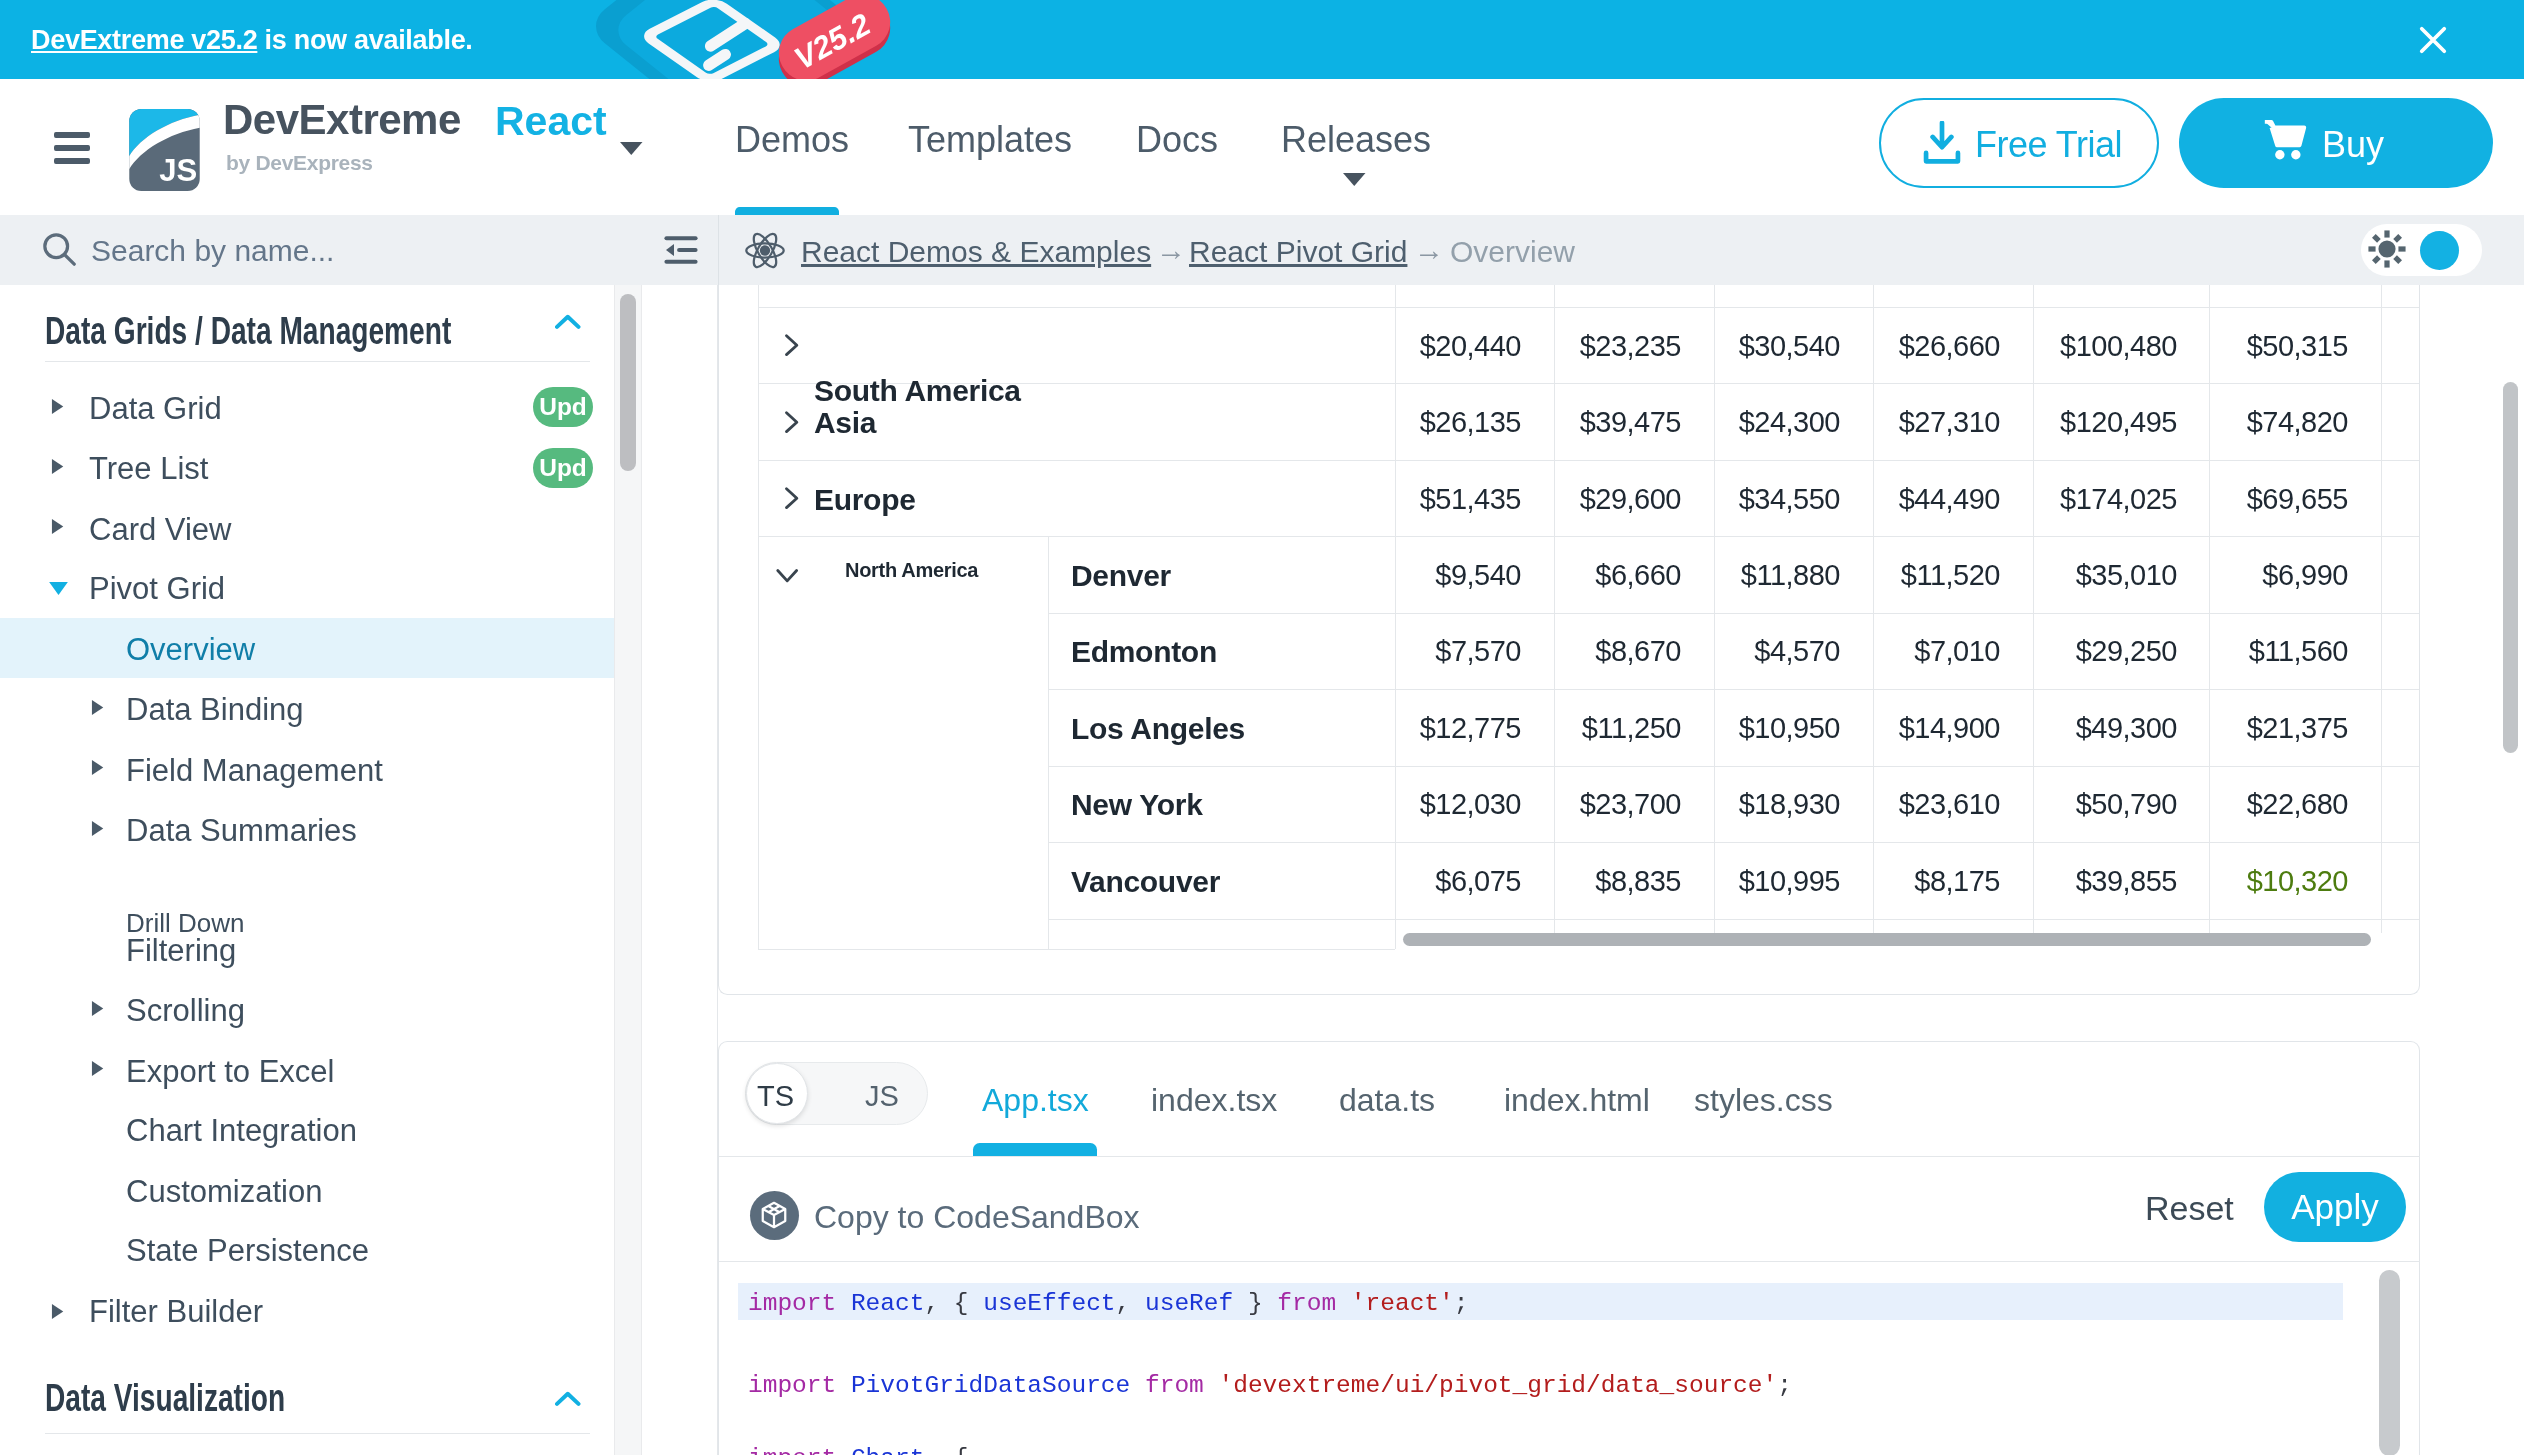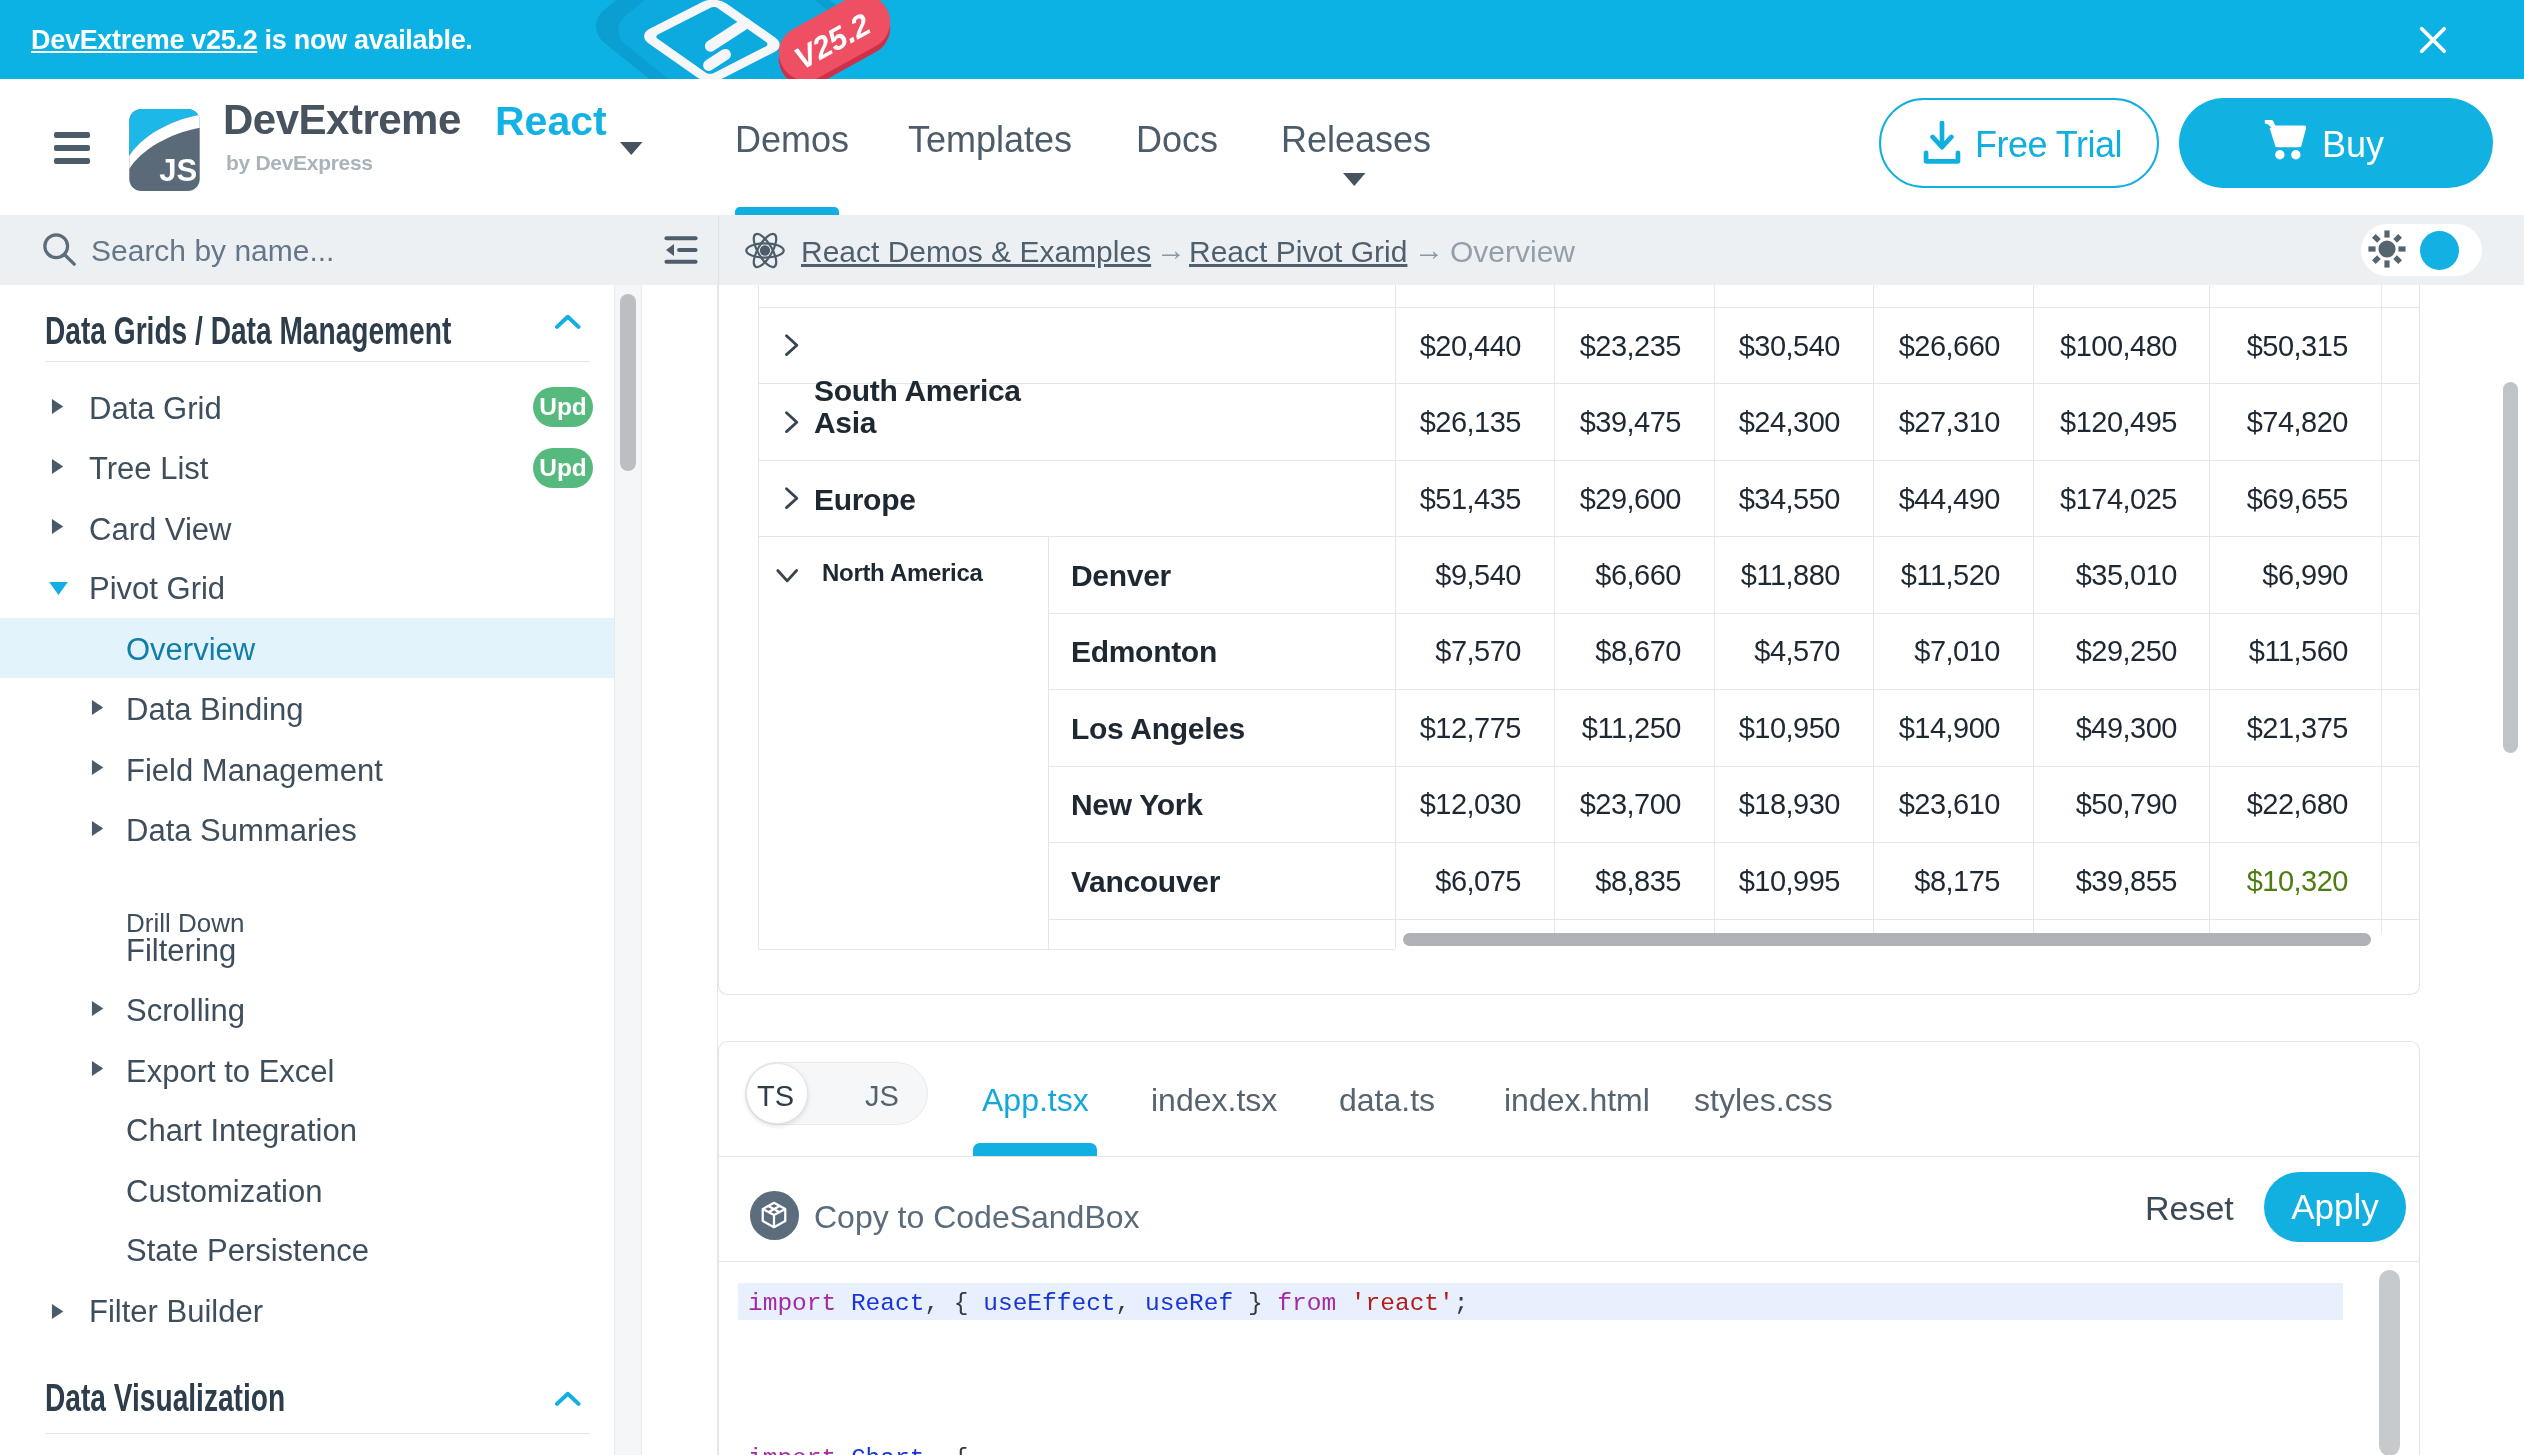--- a/index.html
+++ b/index.html
@@ -253,21 +253,21 @@
   <svg class="a" style="left:778px;top:485px;" width="26.4" height="26.4" viewBox="0 0 28 28">
       <path d="M9 4 L20 14 L9 24" stroke="#39444e" stroke-width="3" fill="none" stroke-linecap="round" stroke-linejoin="round"></path>
     </svg>
   <svg class="a" style="left:774px;top:562px;" width="26.4" height="26.4" viewBox="0 0 28 28">
       <path d="M4 9 L14 20 L24 9" stroke="#39444e" stroke-width="3" fill="none" stroke-linecap="round" stroke-linejoin="round"></path>
     </svg>
 
   <div class="tx" style="left:814px;top:330px;font-size:30px;font-weight:600;letter-spacing:-0.3px;color:#1e2832;margin-top:44px;">South America</div>
   <div class="tx" style="left:814px;top:406px;font-size:30px;font-weight:600;letter-spacing:-0.3px;color:#1e2832;">Asia</div>
   <div class="tx" style="left:814px;top:483px;font-size:30px;font-weight:600;letter-spacing:-0.3px;color:#1e2832;">Europe</div>
-  <div class="tx" style="left:822px;top:559px;font-size:24px;font-weight:600;letter-spacing:-0.3px;color:#1e2832;">North America</div>
+  <div class="tx" style="left:845px;top:559px;font-size:20px;font-weight:600;letter-spacing:-0.3px;color:#1e2832;">North America</div>
   <div class="tx" style="left:1071px;top:559px;font-size:30px;font-weight:600;letter-spacing:-0.3px;color:#1e2832;">Denver</div>
   <div class="tx" style="left:1071px;top:635px;font-size:30px;font-weight:600;letter-spacing:-0.3px;color:#1e2832;">Edmonton</div>
   <div class="tx" style="left:1071px;top:712px;font-size:30px;font-weight:600;letter-spacing:-0.3px;color:#1e2832;">Los Angeles</div>
   <div class="tx" style="left:1071px;top:788px;font-size:30px;font-weight:600;letter-spacing:-0.3px;color:#1e2832;">New York</div>
   <div class="tx" style="left:1071px;top:865px;font-size:30px;font-weight:600;letter-spacing:-0.3px;color:#1e2832;">Vancouver</div>
 
   <div class="tx" style="right:1004px;top:330px;font-size:29px;letter-spacing:-0.5px;color:#1e2832;">$20,440</div>
   <div class="tx" style="right:844px;top:330px;font-size:29px;letter-spacing:-0.5px;color:#1e2832;">$23,235</div>
   <div class="tx" style="right:685px;top:330px;font-size:29px;letter-spacing:-0.5px;color:#1e2832;">$30,540</div>
   <div class="tx" style="right:525px;top:330px;font-size:29px;letter-spacing:-0.5px;color:#1e2832;">$26,660</div>
@@ -345,20 +345,21 @@
     <path d="M16 3 L28 9.5 L28 22.5 L16 29 L4 22.5 L4 9.5 Z M4 9.5 L16 16 L28 9.5 M16 16 L16 29" stroke="#fff" stroke-width="2.4" fill="none" stroke-linejoin="round"></path>
     <path d="M10 6.5 L22 13 M22 6.5 L10 13" stroke="#fff" stroke-width="2.4" fill="none"></path>
   </svg>
   <div class="tx" style="left:814px;top:1199px;font-size:32px;color:#5a6b7b;">Copy to CodeSandBox</div>
   <div class="tx" style="left:2145px;top:1189px;font-size:34px;color:#3c4a56;">Reset</div>
   <div class="a" style="left:2264px;top:1172px;width:142px;height:70px;background:#12b0e0;border-radius:35px;display:flex;align-items:center;justify-content:center;font-size:35px;color:#fff;">Apply</div>
   <div class="hl" style="left:719px;top:1261px;width:1701px;height:0.9px;"></div>
 
   <div class="a" style="left:738px;top:1283px;width:1605px;height:37px;background:#e7f0fc;"></div>
   <div class="tx" style="left:748px;top:1290px;font-family:'Liberation Mono',monospace;font-size:24.5px;color:#383a42;"><span style="color:#a42aa4;">import</span> <span style="color:#1a35d6;">React</span>, { <span style="color:#1a35d6;">useEffect</span>, <span style="color:#1a35d6;">useRef</span> } <span style="color:#a42aa4;">from</span> <span style="color:#b31d1d;">'react'</span>;</div>
+  <div class="tx" style="left:748px;top:1372px;font-family:'Liberation Mono',monospace;font-size:24.5px;color:#383a42;"><span style="color:#a42aa4;">import</span> <span style="color:#1a35d6;">PivotGridDataSource</span> <span style="color:#a42aa4;">from</span> <span style="color:#b31d1d;">'devextreme/ui/pivot_grid/data_source'</span>;</div>
   <div class="tx" style="left:748px;top:1445px;font-family:'Liberation Mono',monospace;font-size:24.5px;color:#383a42;"><span style="color:#a42aa4;">import</span> <span style="color:#1a35d6;">Chart</span>, {</div>
 
   <div class="a" style="left:2379px;top:1270px;width:21px;height:186px;background:#c7cacd;border-radius:10.4px;"></div>
 
   <div class="a" style="left:2503px;top:382px;width:15px;height:371px;background:#c1c4c7;border-radius:7.6px;"></div>
 
 </div>
 
 
 </body></html>

